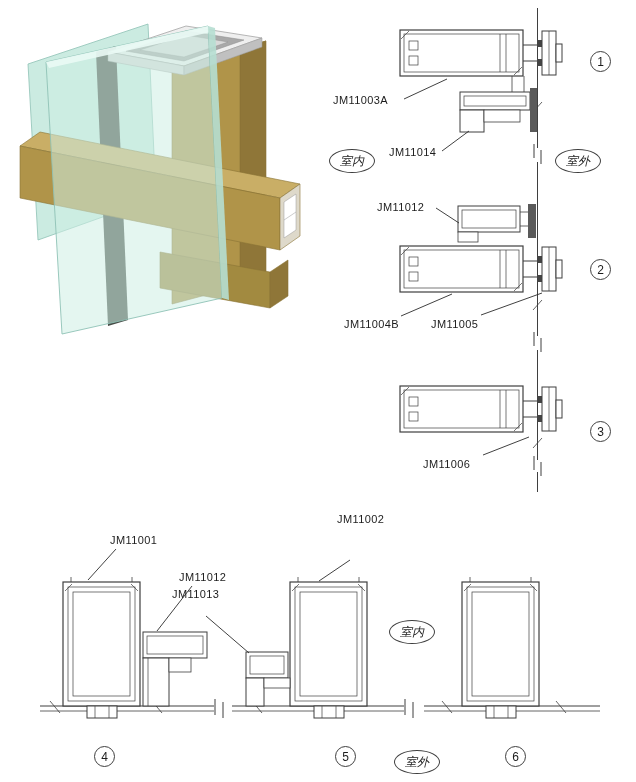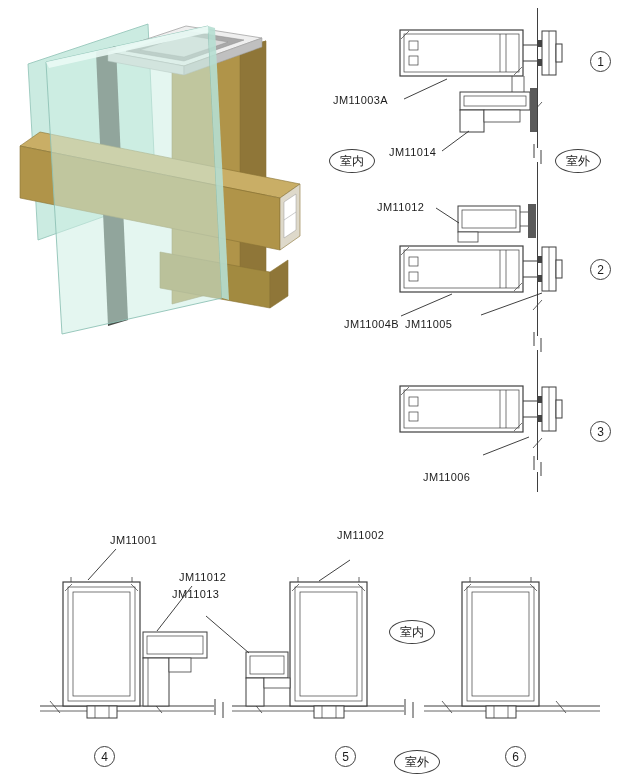--- a/index.html
+++ b/index.html
@@ -9,21 +9,21 @@
     overflow:hidden; font-family:"Liberation Sans", sans-serif;
   }
   svg.art { position:absolute; left:0; top:0; }
   .lbl {
     position:absolute; font-size:11px; color:#1c1c1c; letter-spacing:0.4px;
     white-space:nowrap; line-height:15px;
   }
   .oval {
     position:absolute; width:46px; height:24px; border:1px solid #3f3f3f;
     border-radius:50%; display:flex; align-items:center; justify-content:center;
-    font-size:12px; color:#1c1c1c; background:#ffffff;
+    font-size:12px; color:#1c1c1c; background:#ffffff;font-style:italic;
   }
   .cnum {
     position:absolute; width:21px; height:21px; border:1px solid #3f3f3f;
     border-radius:50%; display:flex; align-items:center; justify-content:center;
     font-size:12px; color:#1c1c1c; background:#ffffff;
   }
 </style>
 </head>
 <body>
 
@@ -198,27 +198,27 @@
       <line x1="192" y1="586" x2="157" y2="631"></line>
       <line x1="206" y1="616" x2="249" y2="653"></line>
       <line x1="350" y1="560" x2="319" y2="581"></line>
     </g>
   </svg>
 
   <div class="lbl" style="left:333px; top:93px">JM11003A</div>
   <div class="lbl" style="left:389px; top:145px">JM11014</div>
   <div class="lbl" style="left:377px; top:200px">JM11012</div>
   <div class="lbl" style="left:344px; top:317px">JM11004B</div>
-  <div class="lbl" style="left:405px; top:317px">JM11005</div>
-  <div class="lbl" style="left:423px; top:470px">JM11006</div>
+  <div class="lbl" style="left:431px; top:317px">JM11005</div>
+  <div class="lbl" style="left:423px; top:457px">JM11006</div>
 
   <div class="lbl" style="left:110px; top:533px">JM11001</div>
   <div class="lbl" style="left:179px; top:570px">JM11012</div>
   <div class="lbl" style="left:172px; top:587px">JM11013</div>
-  <div class="lbl" style="left:337px; top:528px">JM11002</div>
+  <div class="lbl" style="left:337px; top:512px">JM11002</div>
 
   <div class="oval" style="left:329px; top:149px">
     <span>室内</span>
   </div>
   <div class="oval" style="left:555px; top:149px">
     <span>室外</span>
   </div>
   <div class="oval" style="left:389px; top:620px">
     <span>室内</span>
   </div>

